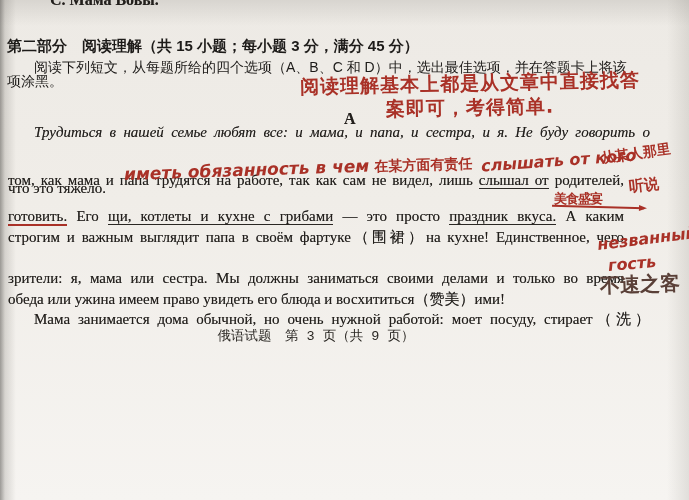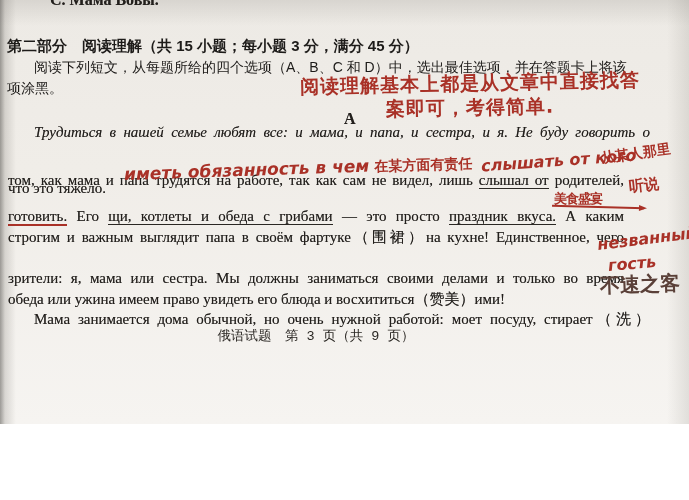--- a/index.html
+++ b/index.html
@@ -1,17 +1,17 @@
 <!DOCTYPE html>
 <html><head>
 <meta charset="utf-8">
 <style>
   html,body{margin:0;padding:0;}
   .page{
-    position:relative;width:689px;height:424px;overflow:hidden;
+    position:relative;width:689px;height:500px;overflow:hidden;
     background:
       linear-gradient(90deg, rgba(82,80,76,.55) 0px, rgba(140,137,131,.28) 5px, rgba(0,0,0,0) 16px),
       linear-gradient(270deg, rgba(140,137,130,.20) 0px, rgba(0,0,0,0) 22px),
       linear-gradient(180deg, rgba(120,117,110,.18) 0px, rgba(0,0,0,0) 26px),
       linear-gradient(180deg, #edeae5 0%, #f0EDe8 40%, #f6f4f1 100%);
     font-family:"Liberation Serif","DejaVu Serif",serif;
     color:#221f1c;
   }
   .abs{position:absolute;}
   .ru{font-family:"Liberation Serif","DejaVu Serif",serif;font-size:15px;line-height:20px;color:#221f1c;text-shadow:0 0 .4px rgba(20,18,16,.55);}
@@ -33,38 +33,38 @@
 </head>
 <body>
 
 <div class="page">
 
   <div class="abs ru bold" style="top:-10px;left:50px;font-size:16px;">C. Мама Вовы.</div>
 
   <div class="abs zhhead bold" style="top:37px;left:7px;font-size:15px;">第二部分　阅读理解（共 15 小题；每小题 3 分，满分 45 分）</div>
 
   <div class="abs zhhead" style="top:59px;left:34px;font-size:14px;">阅读下列短文，从每题所给的四个选项（A、B、C 和 D）中，选出最佳选项，并在答题卡上将该</div>
-  <div class="abs zhhead" style="top:80px;left:7px;font-size:14px;">项涂黑。</div>
+  <div class="abs zhhead" style="top:73px;left:7px;font-size:14px;">项涂黑。</div>
 
   <div class="abs hand note-big" style="top:70px;left:300px;width:400px;transform:rotate(-1.2deg);">阅读理解基本上都是从文章中直接找答</div>
   <div class="abs hand note-big" style="top:95px;left:386px;transform:rotate(-1deg);">案即可，考得简单.</div>
 
   <div class="abs ru bold" style="top:109px;left:344px;font-size:16px;">A</div>
 
   <div class="abs ru tline just indent" style="top:122px;font-style:italic;">Трудиться в нашей семье любят все: и мама, и папа, и сестра, и я. Не буду говорить о</div>
   <div class="abs ru tline just" style="top:146px;margin-top:24px;"><span>том, как мама и папа трудятся на работе, так как сам не видел, лишь </span><span class="bu">слышал от</span><span> родителей,</span></div>
   <div class="abs ru" style="top:178px;left:8px;">что это тяжело.</div>
 
   <div class="abs hand" style="top:158px;left:124px;transform:rotate(-2deg);white-space:nowrap;"><span class="hand-it" style="font-size:17px;">иметь обязанность в чем</span>&nbsp;<span style="font-size:14px;font-weight:600;">在某方面有责任</span></div>
   <div class="abs hand hand-it" style="top:151px;left:481px;font-size:16px;transform:rotate(-4deg);white-space:nowrap;">слышать от кого</div>
   <div class="abs hand" style="top:145px;left:601px;font-size:14px;font-weight:600;transform:rotate(-8deg);white-space:nowrap;">从某人那里</div>
   <div class="abs hand" style="top:176px;left:629px;font-size:15px;font-weight:600;transform:rotate(-6deg);">听说</div>
 
 
-  <div class="abs ru tline just" style="top:206px;"><span class="ru-u">готовить.</span><span> Его </span><span class="bu">щи, котлеты и обеда с грибами</span><span> — это просто </span><span class="bu">праздник вкуса.</span><span> А каким</span></div>
+  <div class="abs ru tline just" style="top:206px;"><span class="ru-u">готовить.</span><span> Его </span><span class="bu">щи, котлеты и кухне с грибами</span><span> — это просто </span><span class="bu">праздник вкуса.</span><span> А каким</span></div>
 
   <div class="abs ru tline just" style="top:227px;">строгим и важным выглядит папа в своём фартуке（围裙）на кухне! Единственное, чего</div>
 
 
   <div class="abs ru tline just" style="top:268px;">зрители: я, мама или сестра. Мы должны заниматься своими делами и только во время</div>
   <div class="abs ru" style="top:289px;left:8px;">обеда или ужина имеем право увидеть его блюда и восхититься（赞美）ими!</div>
 
   <div class="abs hand" style="top:190px;left:554px;font-size:13px;letter-spacing:-1px;font-weight:600;">美食盛宴</div>
   <div class="abs arrow" style="top:206px;left:552px;width:92px;transform:rotate(1.5deg);"></div>
 

